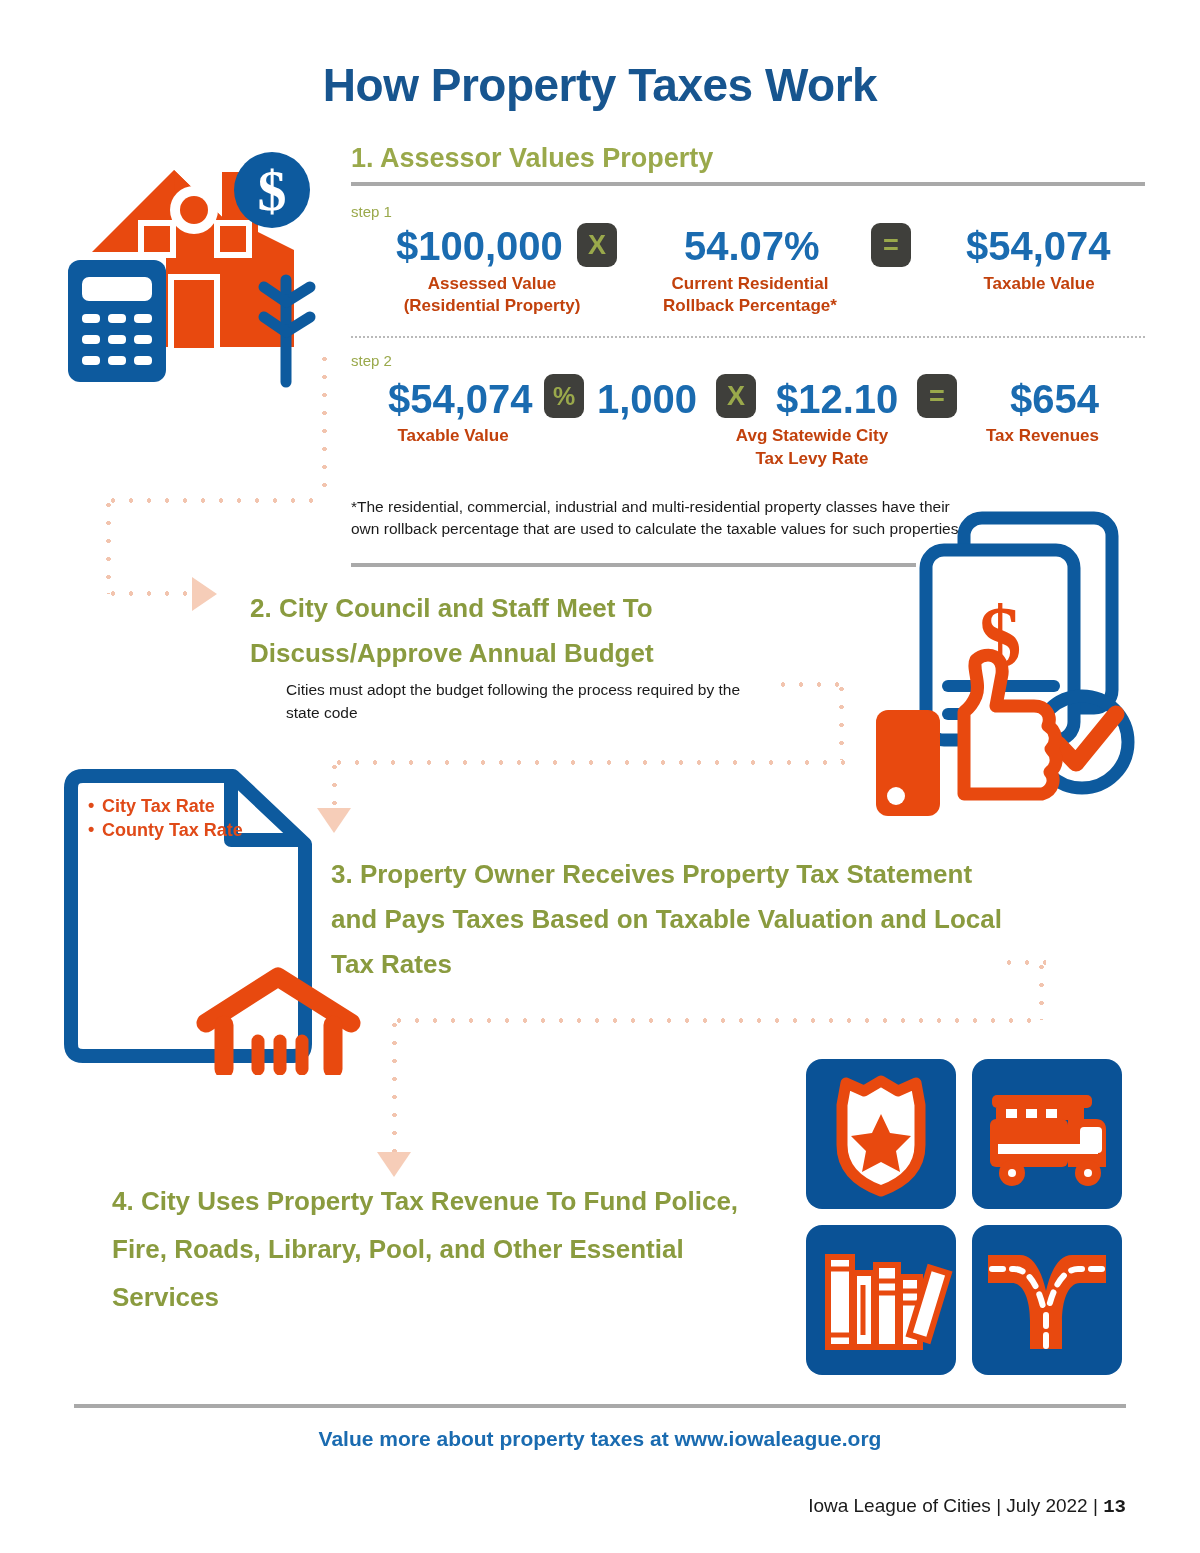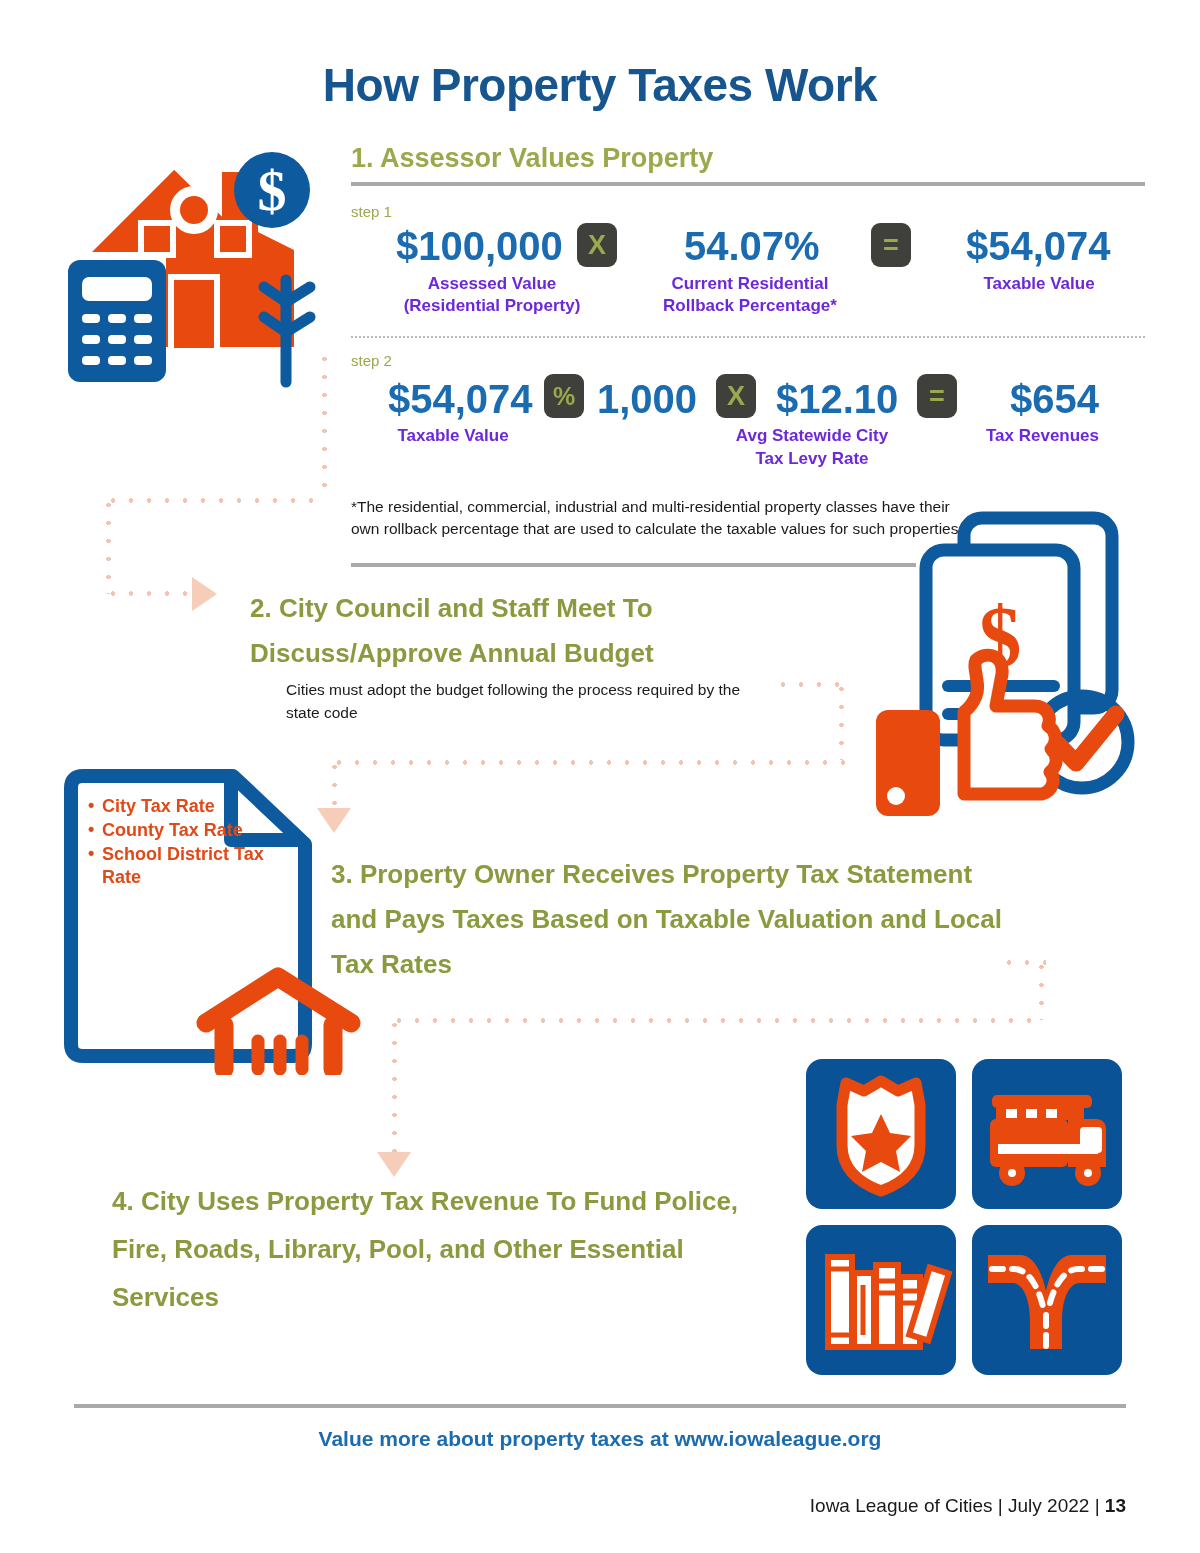--- a/index.html
+++ b/index.html
@@ -37,21 +37,21 @@
     background-image: repeating-linear-gradient(to right, #b9b9b9 0 2px, transparent 2px 4px);
   }
   .step-label {
     position: absolute; font-size: 15px; color: #9aa94b; font-weight: normal;
   }
   .val {
     position: absolute; font-size: 40px; font-weight: bold; color: #1a6bb0;
     white-space: nowrap;
   }
   .lbl {
-    position: absolute; font-size: 17px; font-weight: bold; color: #6d28d9;
+    position: absolute; font-size: 17px; font-weight: bold; color: #c2410c;
     white-space: nowrap; text-align: center; line-height: 1.3;
   }
   .op {
     position: absolute; width: 40px; height: 44px;
     background: #3f3f3b; border-radius: 9px;
     color: #9aa94b; font-size: 27px; font-weight: bold;
     display: flex; align-items: center; justify-content: center;
   }
   .op.pct { font-size: 25px; }
   .footnote {
@@ -127,21 +127,21 @@
   
   .footer-rule { position: absolute; left: 74px; top: 1404px; width: 1052px; height: 4px; background: #a9a9a9; }
   .learn-more {
     position: absolute; left: 0; top: 1427px; width: 1200px; text-align: center;
     font-size: 21px; font-weight: bold; color: #1a6bb0;
   }
   .credit {
     position: absolute; right: 74px; top: 1495px;
     font-size: 19px; color: #1a1a1a;
   }
-  .credit b { font-weight: bold; }
+  .credit b { font-weight: bold; font-family: Liberation Mono, monospace; }
 </style>
 </head>
 <body>
 
 <div class="page-title">How Property Taxes Work</div>
 
 <div class="house-illu">
   <svg viewBox="0 0 262 268" xmlns="http://www.w3.org/2000/svg">
 
     <path d="M30 120 L112 38 L160 85 L160 40 L196 40 L196 120 L196 215 L104 215 L104 120 Z" fill="#e8490f"></path>
@@ -262,21 +262,20 @@
 <div class="stmt-card">
   <svg viewBox="0 0 250 296" xmlns="http://www.w3.org/2000/svg">
     <path d="M8 20 Q8 8 20 8 L170 8 L242 76 L242 276 Q242 288 230 288 L20 288 Q8 288 8 276 Z" fill="#ffffff" stroke="#0d5a9e" stroke-width="14" stroke-linejoin="round"></path>
     <path d="M168 10 L168 72 L238 72" fill="none" stroke="#0d5a9e" stroke-width="14" stroke-linejoin="round"></path>
   </svg>
 </div>
 <div class="stmt-text">
   <ul class="stmt-list">
     <li>City Tax Rate</li>
     <li>County Tax Rate</li>
-    <li>School District Tax Rate</li>
   </ul>
 </div>
 
 <div class="house-small">
   <svg viewBox="0 0 165 110" xmlns="http://www.w3.org/2000/svg">
     <path d="M10 58 L82 12 L155 58" fill="none" stroke="#e8490f" stroke-width="19" stroke-linecap="round" stroke-linejoin="round"></path>
     <path d="M28 60 L28 104 M137 60 L137 104" stroke="#e8490f" stroke-width="19" stroke-linecap="round"></path>
     <g stroke="#e8490f" stroke-width="13" stroke-linecap="round">
       <line x1="62" y1="76" x2="62" y2="104"></line>
       <line x1="84" y1="76" x2="84" y2="104"></line>

